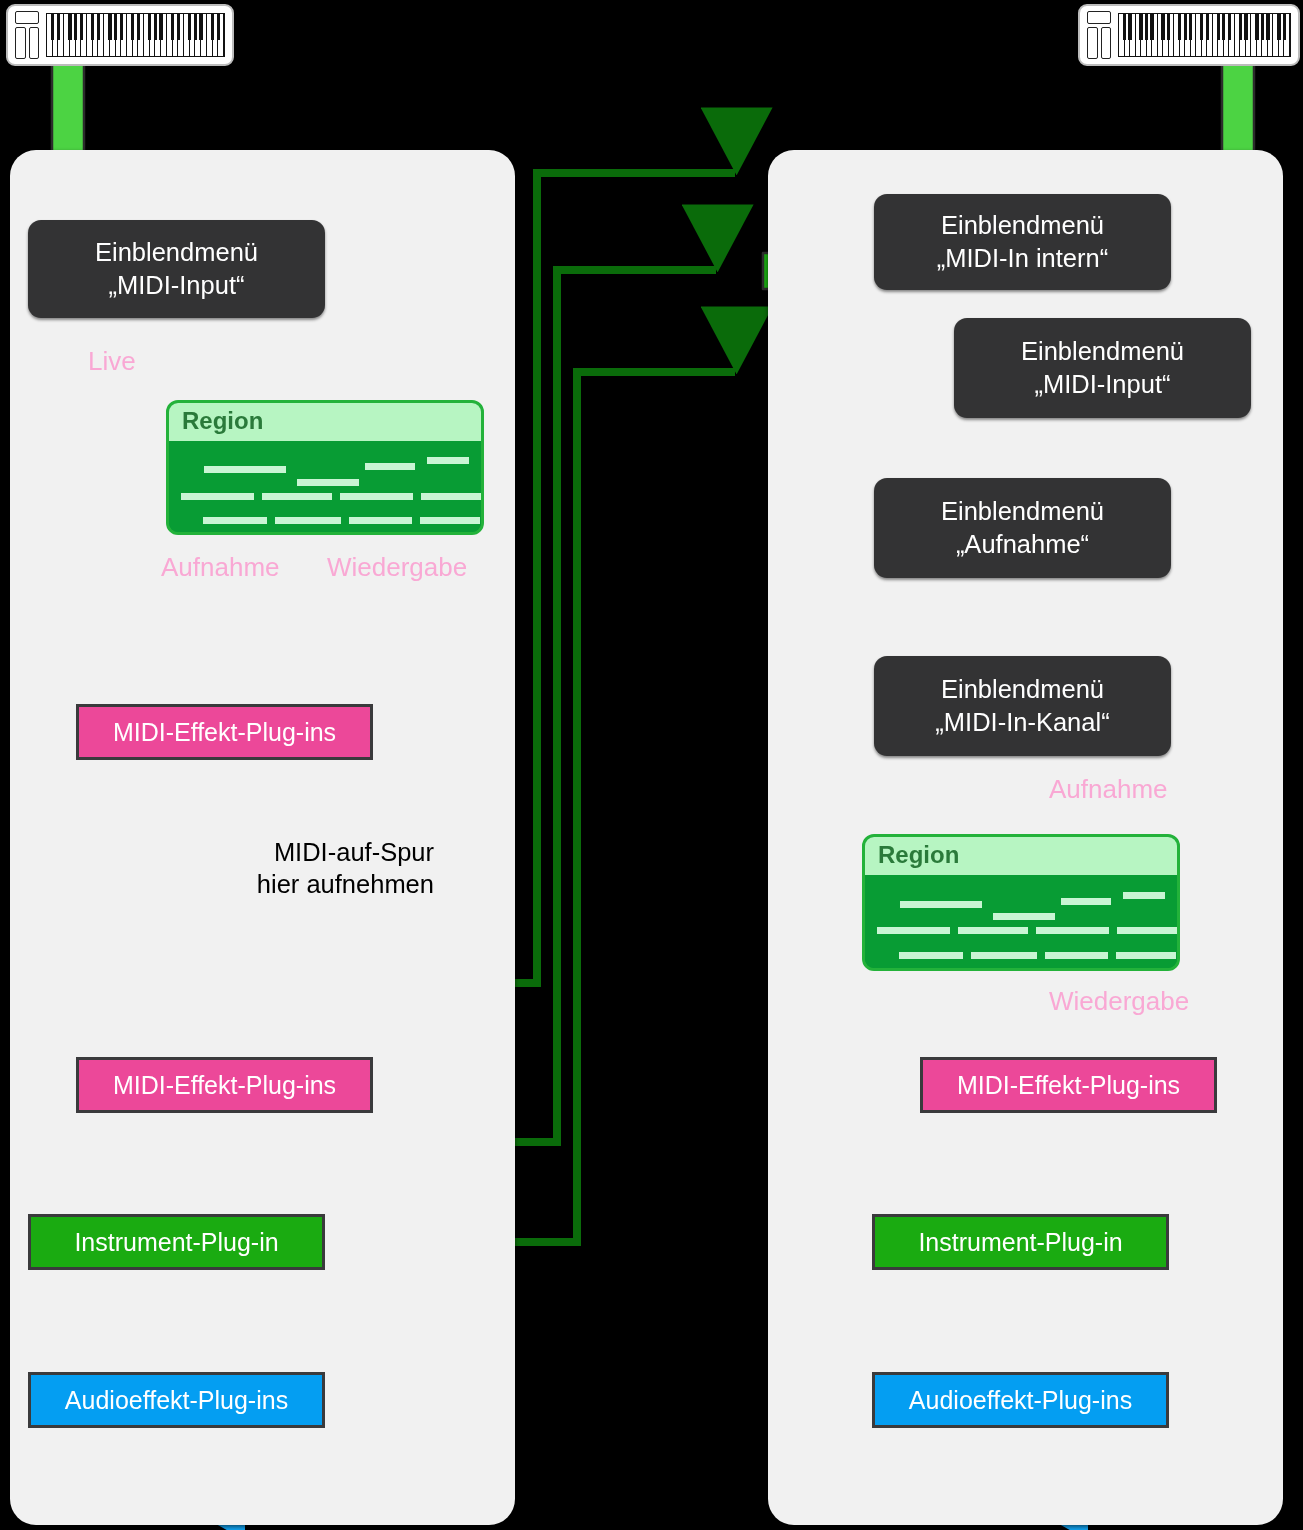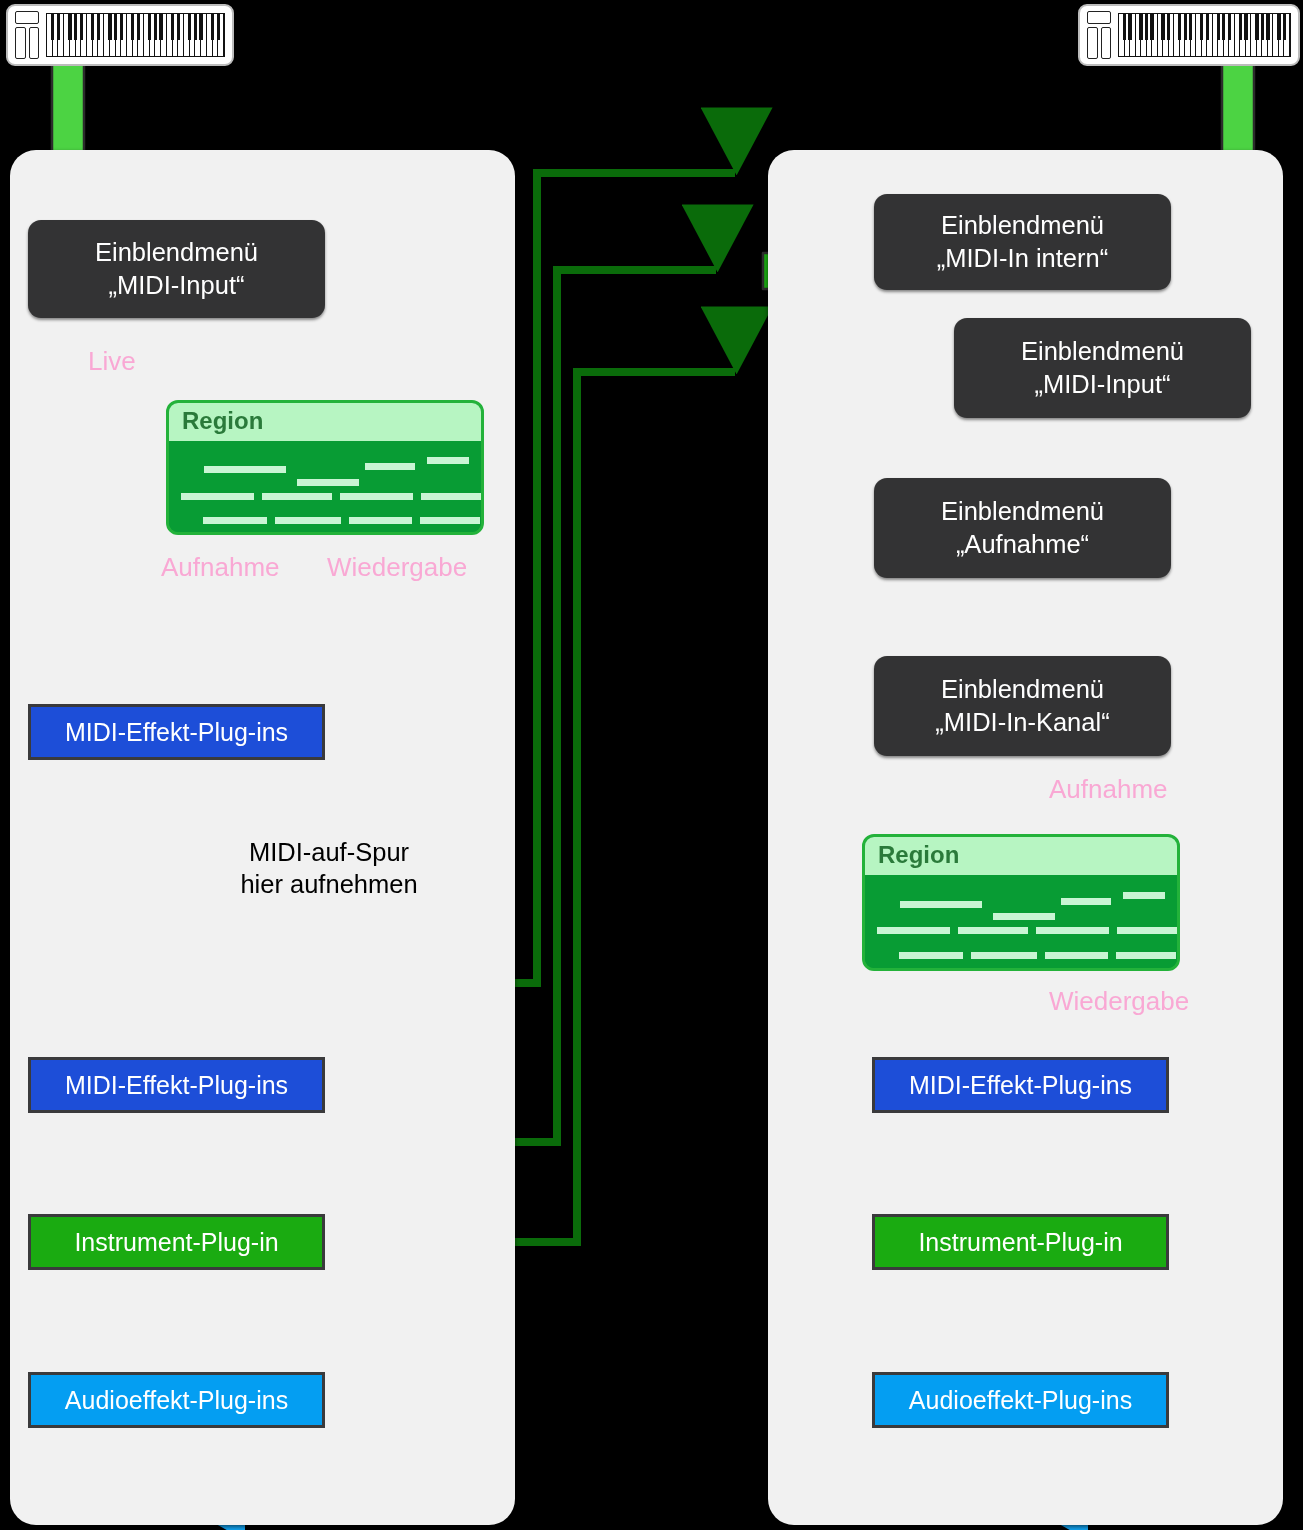--- a/index.html
+++ b/index.html
@@ -22,33 +22,33 @@
   .bk{position:absolute;top:0;height:62%;background:#111;}
 
   .menubox{position:absolute;background:#333334;border-radius:13px;color:#fff;
            display:flex;align-items:center;justify-content:center;text-align:center;
            font-size:25.5px;line-height:1.28;box-sizing:border-box;
            box-shadow:0 2px 3px rgba(0,0,0,.45);}
 
   .plugbox{position:absolute;box-sizing:border-box;border:3px solid #3a3a3c;
            color:#fff;display:flex;align-items:center;justify-content:center;
            font-size:25px;text-align:center;}
-  .plug-midi{background:#1d4ed8;}
+  .plug-midi{background:#ec4899;margin-left:48px;}
   .plug-inst{background:#1aab11;}
   .plug-audio{background:#049ef2;}
 
   .region{position:absolute;box-sizing:border-box;border:3px solid #23b23a;
           border-radius:12px;overflow:hidden;background:#089c34;}
   .region-hd{background:#b7f5c2;color:#2a7a3a;font-size:24px;font-weight:bold;
              padding:4px 13px 6px;}
   .region-body{position:relative;background:#089c34;}
   .region-body i{position:absolute;height:7px;background:#c9f5d4;display:block;}
 
   .lbl{position:absolute;color:#f9a8d4;font-size:26px;white-space:nowrap;}
-  .lbl2{position:absolute;color:#000;font-size:25.5px;text-align:center;line-height:1.26;}
+  .lbl2{position:absolute;color:#000;font-size:25.5px;text-align:right;line-height:1.26;}
 </style>
 </head>
 <body>
 
 <div id="stage">
 
   <svg id="wires" viewBox="0 0 1303 1530" xmlns="http://www.w3.org/2000/svg">
     <defs>
       <marker id="lgDown" markerWidth="9" markerHeight="8" refX="4.5" refY="7.6" orient="auto" markerUnits="strokeWidth">
         <path d="M0,0 L9,0 L4.5,8 Z" fill="#4cd343"></path>

